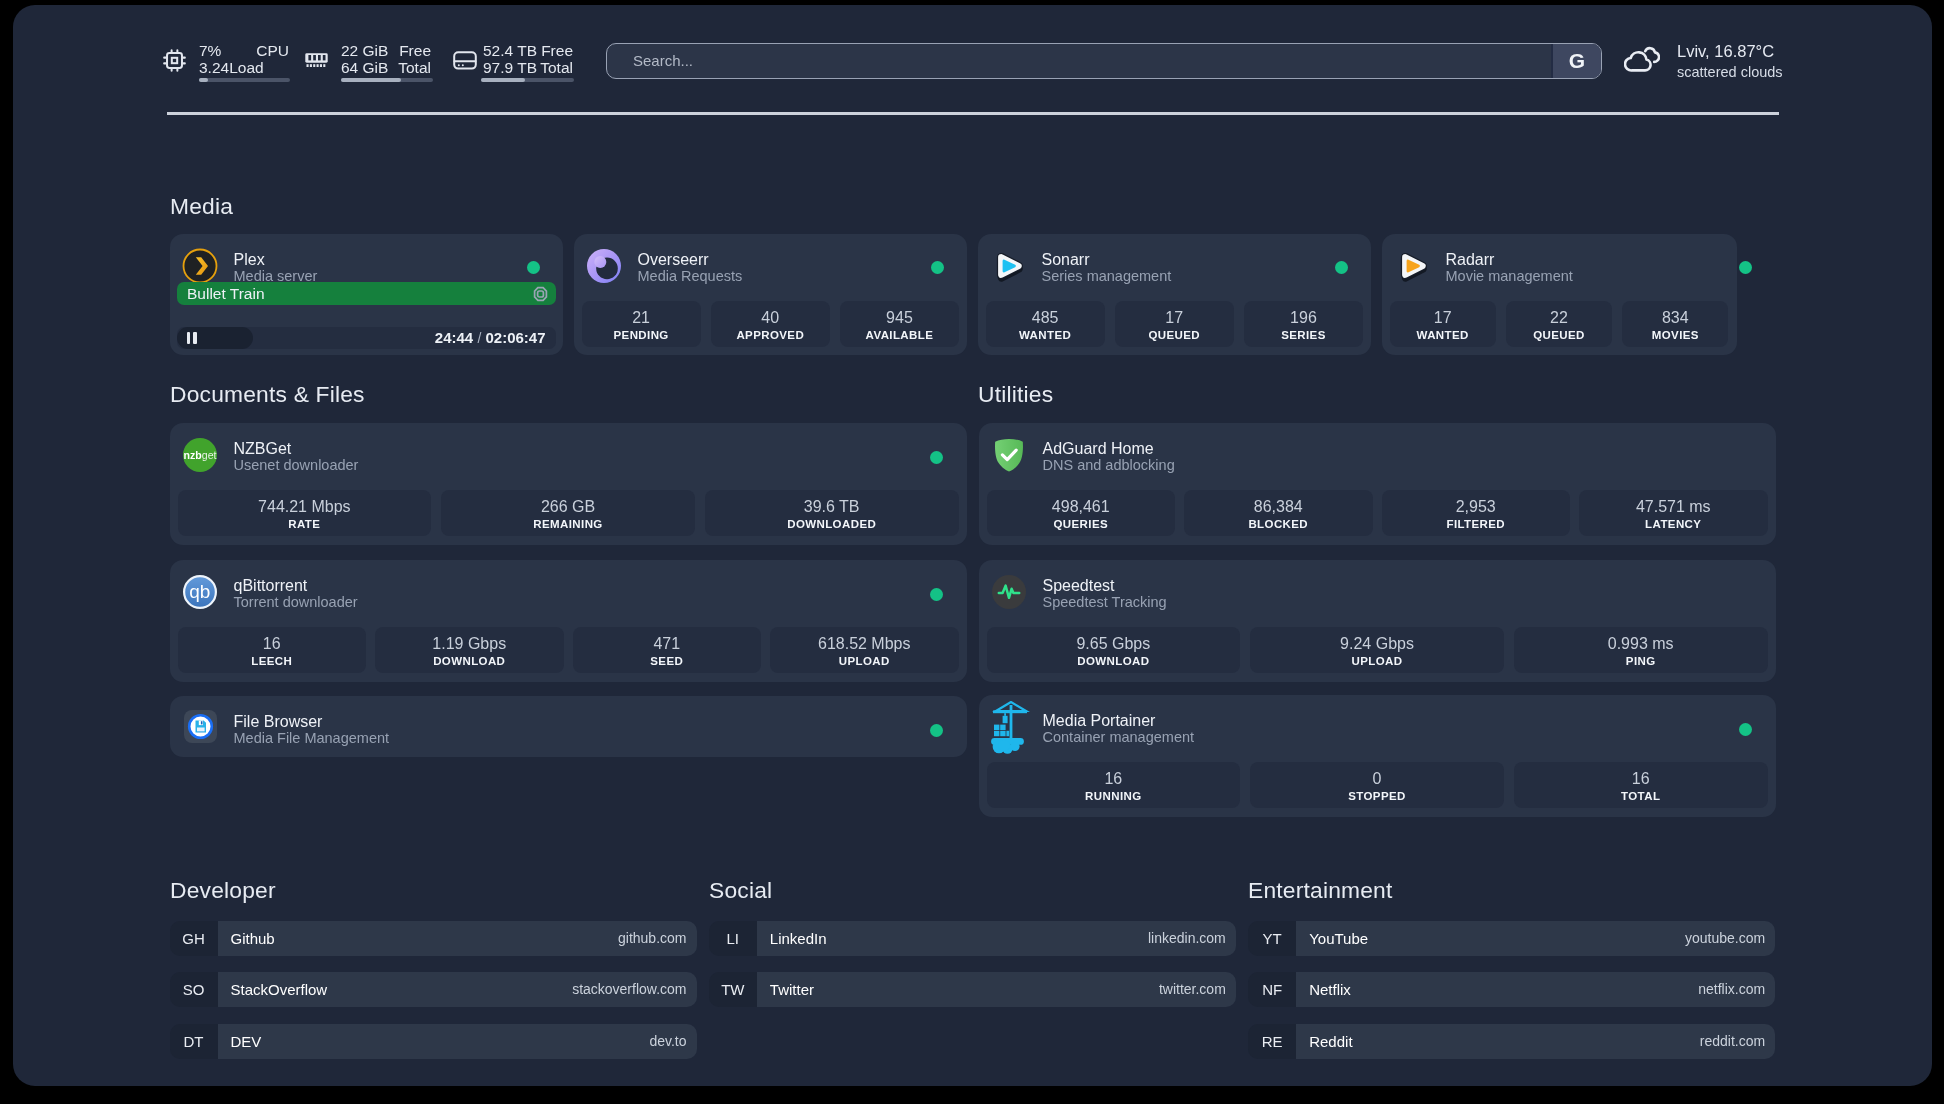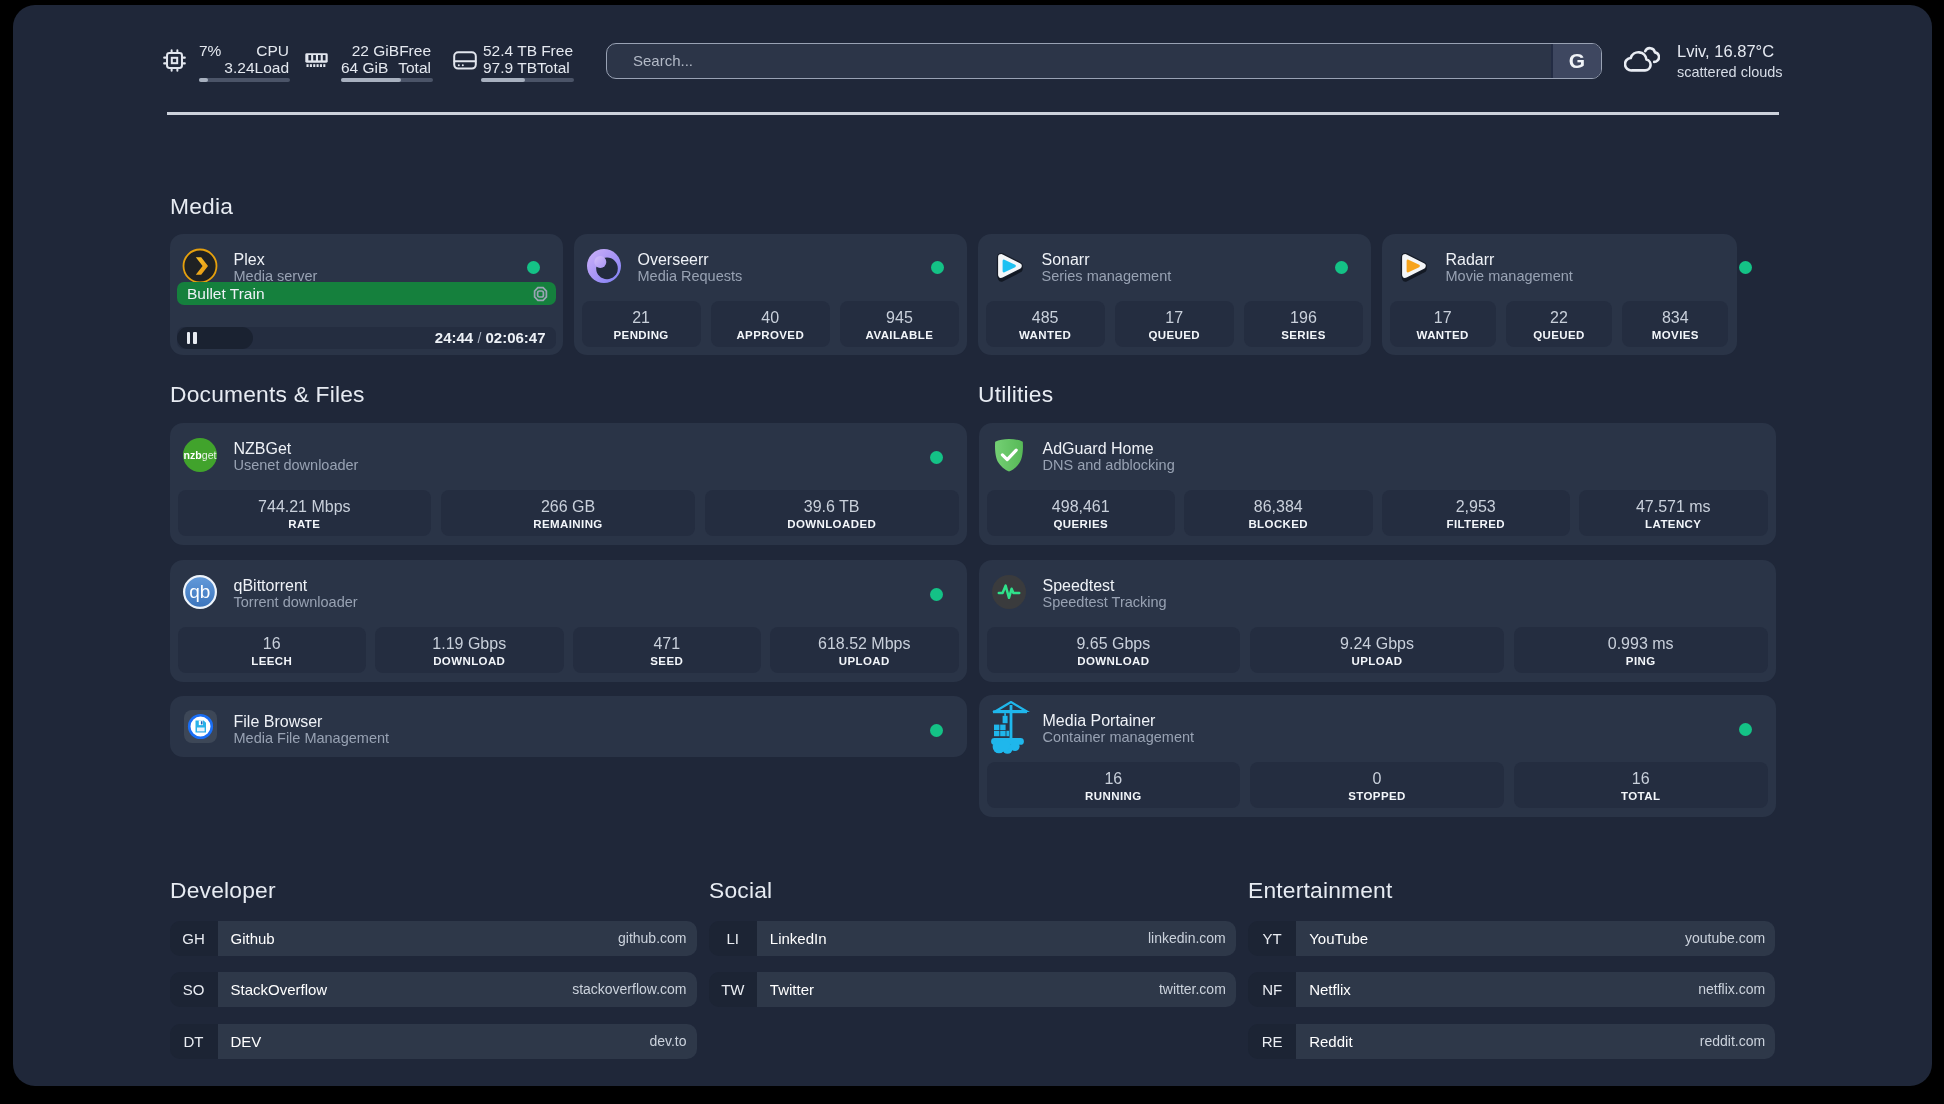--- a/index.html
+++ b/index.html
@@ -26,21 +26,21 @@
 <div class="abs" style="left:163px;top:49px"><svg width="23" height="23" viewBox="0 0 24 24" fill="none" stroke="#e2e6ee" stroke-width="2.1" stroke-linecap="round">
       <rect x="4.2" y="4.2" width="15.6" height="15.6" rx="2.5"></rect>
       <rect x="9.2" y="9.2" width="5.6" height="5.6"></rect>
       <path d="M9 1.2v3M15 1.2v3M9 19.8v3M15 19.8v3M1.2 9h3M1.2 15h3M19.8 9h3M19.8 15h3"></path>
     </svg></div>
 <div class="abs" style="left:199px;top:41.5px;width:90px;font-size:15.5px;color:#e4e8ef;line-height:17.5px">
 <div style="display:flex;justify-content:space-between">
       <span>7%</span>
       <span>CPU</span>
     </div>
-<div style="display:flex;justify-content:flex-end">
+<div style="display:flex;justify-content:flex-start">
       <span>3.24</span>
       <span>Load</span>
     </div>
   </div>
 <div class="abs" style="left:199px;top:77.5px;width:91px;height:4px;border-radius:2px;background:#4b5468">
     <div style="width:9px;height:4px;border-radius:2px;background:#a7b0bf"></div>
   </div>
 <div class="abs" style="left:305px;top:53px"><svg width="23" height="15" viewBox="0 0 23 15">
       <rect x="0.3" y="0.3" width="22.4" height="9.4" rx="1.4" fill="#e2e6ee"></rect>
       <rect x="3.4" y="2" width="2.7" height="5.4" fill="#1f2739"></rect>
@@ -48,21 +48,21 @@
       <rect x="13" y="2" width="2.7" height="5.4" fill="#1f2739"></rect>
       <rect x="17.8" y="2" width="2.7" height="5.4" fill="#1f2739"></rect>
       <rect x="1.5" y="11.2" width="2.1" height="2.8" fill="#e2e6ee"></rect>
       <rect x="4.85" y="11.2" width="2.1" height="2.8" fill="#e2e6ee"></rect>
       <rect x="8.2" y="11.2" width="2.1" height="2.8" fill="#e2e6ee"></rect>
       <rect x="11.55" y="11.2" width="2.1" height="2.8" fill="#e2e6ee"></rect>
       <rect x="14.9" y="11.2" width="2.1" height="2.8" fill="#e2e6ee"></rect>
       <rect x="18.25" y="11.2" width="2.1" height="2.8" fill="#e2e6ee"></rect>
     </svg></div>
 <div class="abs" style="left:341px;top:41.5px;width:90px;font-size:15.5px;color:#e4e8ef;line-height:17.5px">
-<div style="display:flex;justify-content:flex-end">
+<div style="display:flex;justify-content:space-between">
       <span>22 GiB</span>
       <span>Free</span>
     </div>
 <div style="display:flex;justify-content:space-between">
       <span>64 GiB</span>
       <span>Total</span>
     </div>
   </div>
 <div class="abs" style="left:341px;top:77.5px;width:92px;height:4px;border-radius:2px;background:#4b5468">
     <div style="width:65%;height:4px;border-radius:2px;background:#a7b0bf"></div>
@@ -70,21 +70,21 @@
 <div class="abs" style="left:453px;top:51px"><svg width="24" height="19" viewBox="0 0 24 19" fill="none" stroke="#e2e6ee" stroke-width="2" stroke-linecap="round">
       <rect x="1.2" y="1.2" width="21.6" height="16.4" rx="4"></rect>
       <path d="M1.5 10.2h21"></path>
       <path d="M5.8 14.2h0.01M9.8 14.2h0.01"></path>
     </svg></div>
 <div class="abs" style="left:483px;top:41.5px;width:90px;font-size:15.5px;color:#e4e8ef;line-height:17.5px">
 <div style="display:flex;justify-content:space-between">
       <span>52.4 TB</span>
       <span>Free</span>
     </div>
-<div style="display:flex;">
+<div style="display:flex;justify-content:space-between">
       <span>97.9 TB</span>
       <span>Total</span>
     </div>
   </div>
 <div class="abs" style="left:481px;top:77.5px;width:93px;height:4px;border-radius:2px;background:#4b5468">
     <div style="width:47%;height:4px;border-radius:2px;background:#a7b0bf"></div>
   </div>
 <div class="abs" style="left:606px;top:42.5px;width:996px;height:36px;border-radius:10px;background:#2c3548;border:1.5px solid #99a2b4">
 <div class="abs" style="left:26px;top:0;line-height:33px;font-size:15px;color:#b3bac7">Search...</div>
 <div class="abs" style="right:0;top:0;bottom:0;width:50px;background:#3e4760;border-radius:0 8.5px 8.5px 0;border-left:2px solid #232c44;text-align:center;line-height:33px;font-size:21px;font-weight:600;color:#f0f3f7">G</div>

